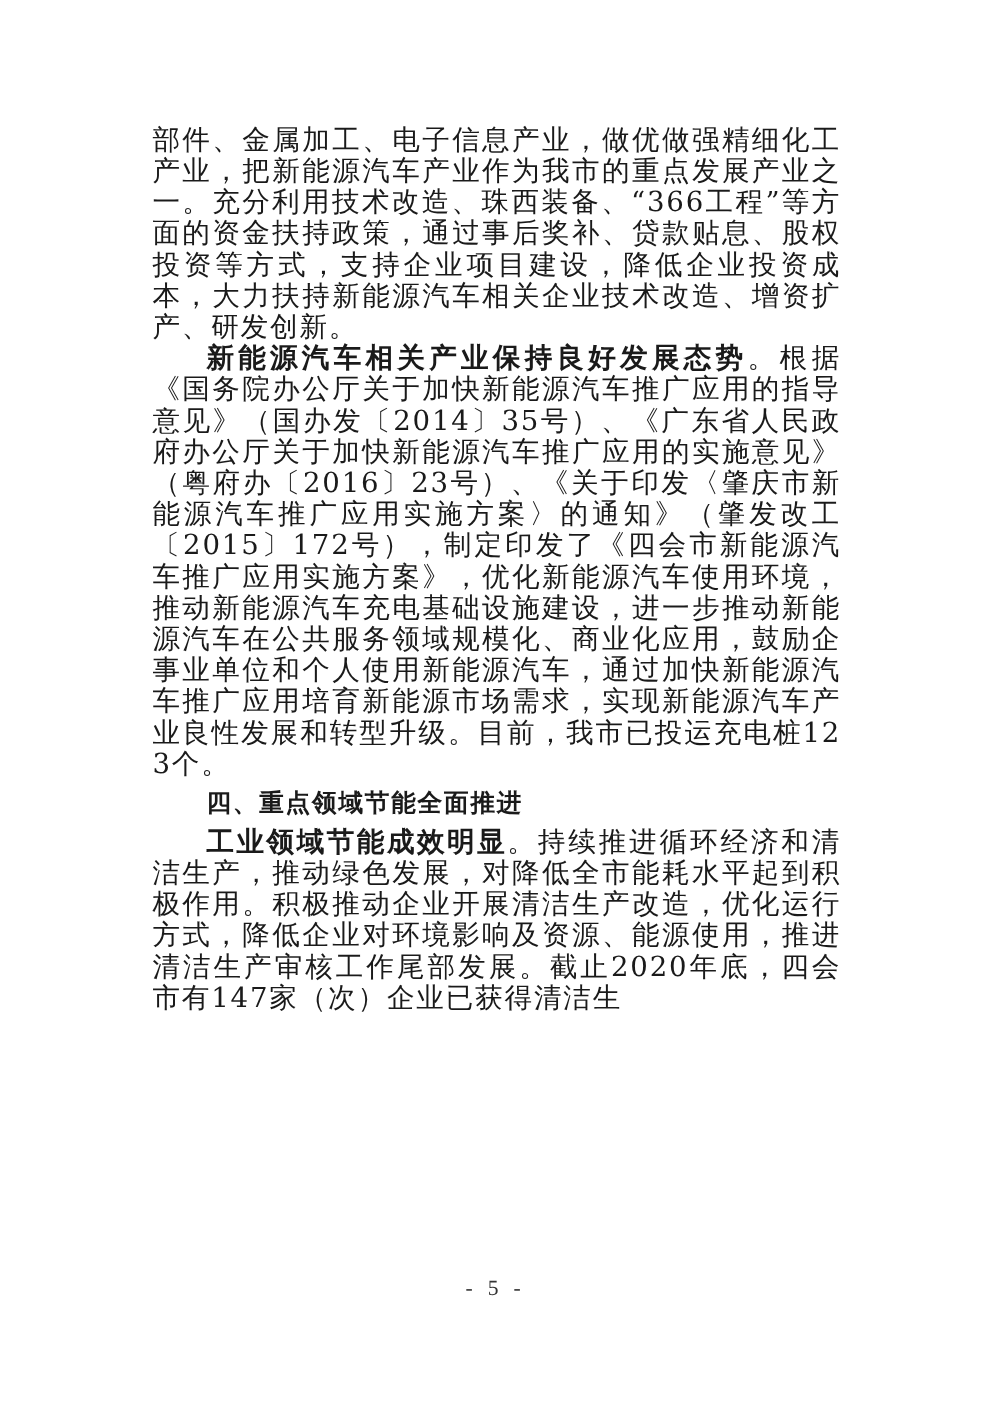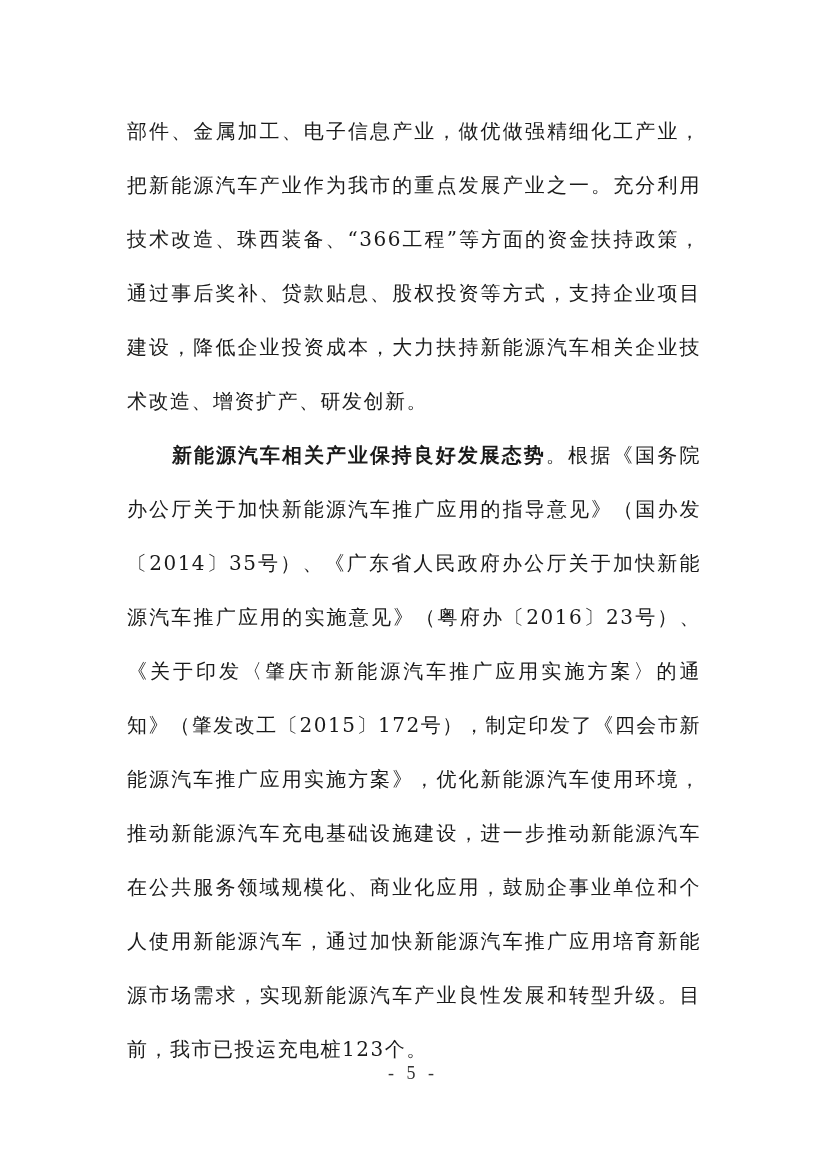--- a/index.html
+++ b/index.html
@@ -16,22 +16,22 @@
     color: #1a1a1a;
   }
   .page {
     position: absolute;
     left: 127px;
     top: 104px;
     width: 574px;
   }
   .para {
     margin: 0;
-    font-size: 20px;
-    line-height: 54px;
+    font-size: 23px;
+    line-height: 26px;
     letter-spacing: 1.5px;
     text-align: justify;
     text-align-last: left;
     word-break: break-all;
   }
   .indent {
     text-indent: 45px;
   }
   .bold {
     font-weight: bold;
@@ -63,15 +63,19 @@
 </head>
 <body>
 
 <div class="page">
   <p class="para">
     <span>部件、金属加工、电子信息产业，做优做强精细化工产业，把新能源汽车产业作为我市的重点发展产业之一。充分利用技术改造、珠西装备、“366工程”等方面的资金扶持政策，通过事后奖补、贷款贴息、股权投资等方式，支持企业项目建设，降低企业投资成本，大力扶持新能源汽车相关企业技术改造、增资扩产、研发创新。</span>
   </p>
   <p class="para indent">
     <span class="bold">新能源汽车相关产业保持良好发展态势</span><span>。根据《国务院办公厅关于加快新能源汽车推广应用的指导意见》（国办发〔2014〕35号）、《广东省人民政府办公厅关于加快新能源汽车推广应用的实施意见》（粤府办〔2016〕23号）、《关于印发〈肇庆市新能源汽车推广应用实施方案〉的通知》（肇发改工〔2015〕172号），制定印发了《四会市新能源汽车推广应用实施方案》，优化新能源汽车使用环境，推动新能源汽车充电基础设施建设，进一步推动新能源汽车在公共服务领域规模化、商业化应用，鼓励企事业单位和个人使用新能源汽车，通过加快新能源汽车推广应用培育新能源市场需求，实现新能源汽车产业良性发展和转型升级。目前，我市已投运充电桩123个。</span>
   </p>
+  <p class="heading">四、重点领域节能全面推进</p>
+  <p class="para indent">
+    <span class="bold">工业领域节能成效明显</span><span>。持续推进循环经济和清洁生产，推动绿色发展，对降低全市能耗水平起到积极作用。积极推动企业开展清洁生产改造，优化运行方式，降低企业对环境影响及资源、能源使用，推进清洁生产审核工作尾部发展。截止2020年底，四会市有147家（次）企业已获得清洁生</span>
+  </p>
 </div>
 
 <div class="page-number">- 5 -</div>
 
 </body></html>

